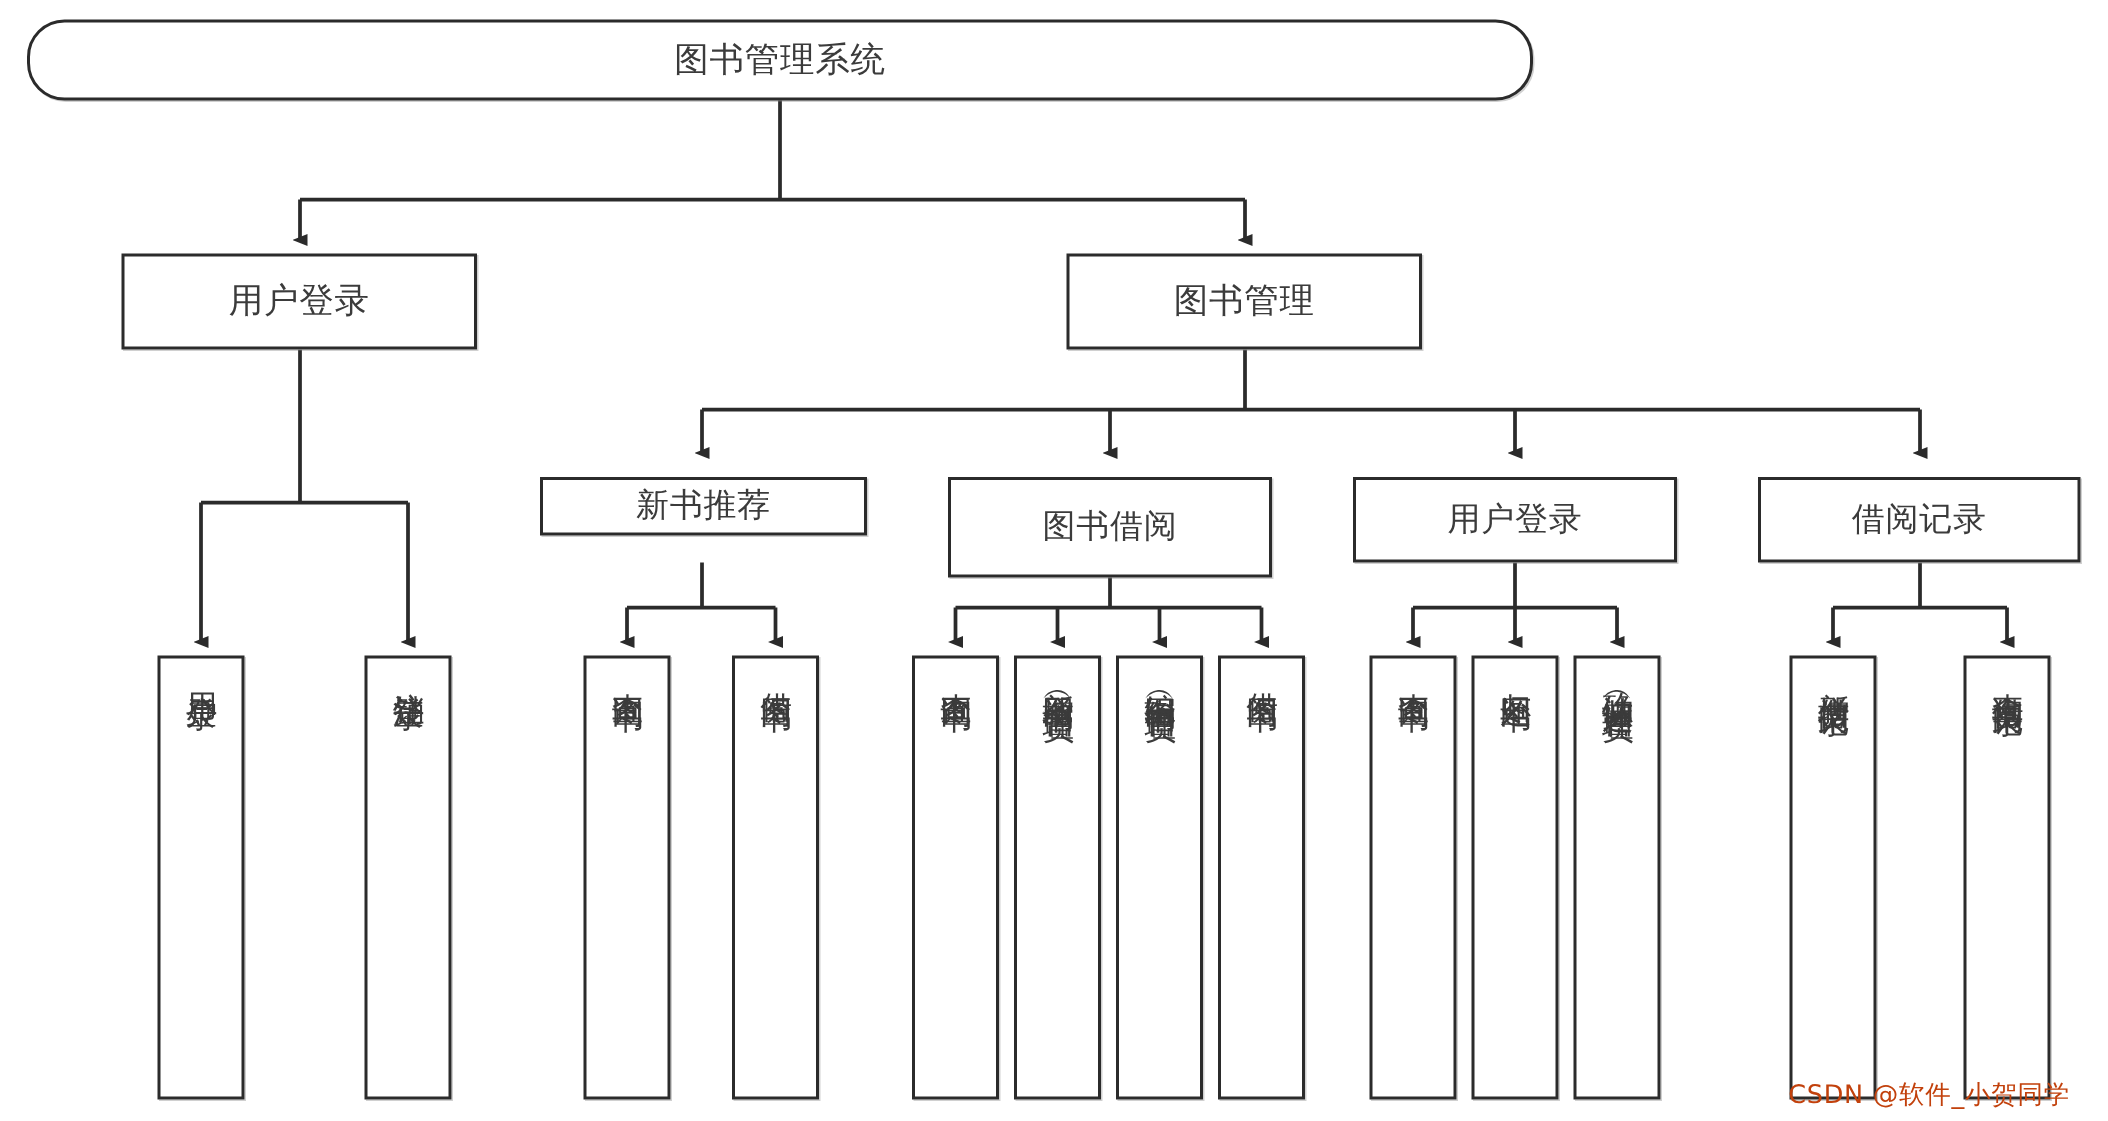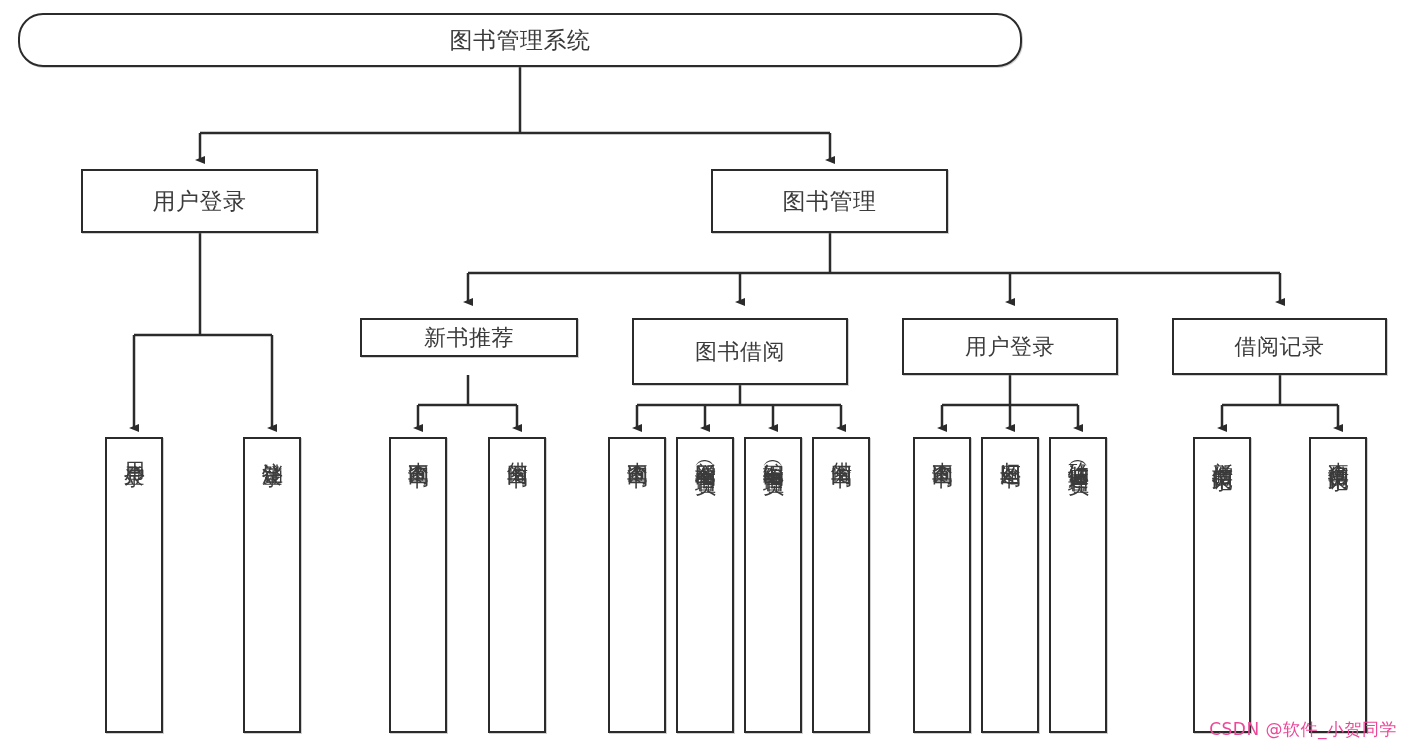--- a/index.html
+++ b/index.html
@@ -52,23 +52,23 @@
     font-size: 21px;
     letter-spacing: 2px;
     line-height: 1.0;
     white-space: nowrap;
   }
   .node.lvl1 .label { font-size: 23px; }
   .node.lvl2 .label { font-size: 23px; }
   .node.lvl3 .label { font-size: 22px; }
   #watermark {
     position: absolute;
-    right: 8px;
+    right: 25px;
     bottom: 6px;
-    color: #ec4899;
+    color: #c2410c;
     font-size: 17px;
     letter-spacing: 0.5px;
     user-select: none;
     pointer-events: none;
   }
 </style>
 </head>
 <body>
 
 <div id="diagram-root">

